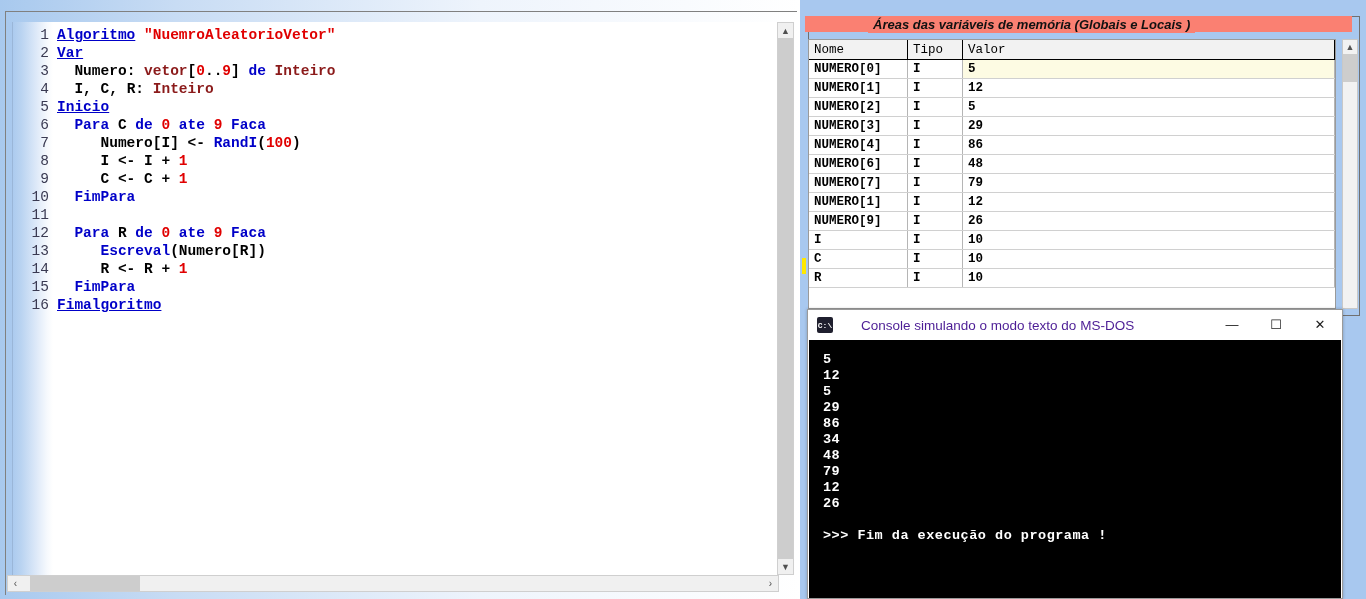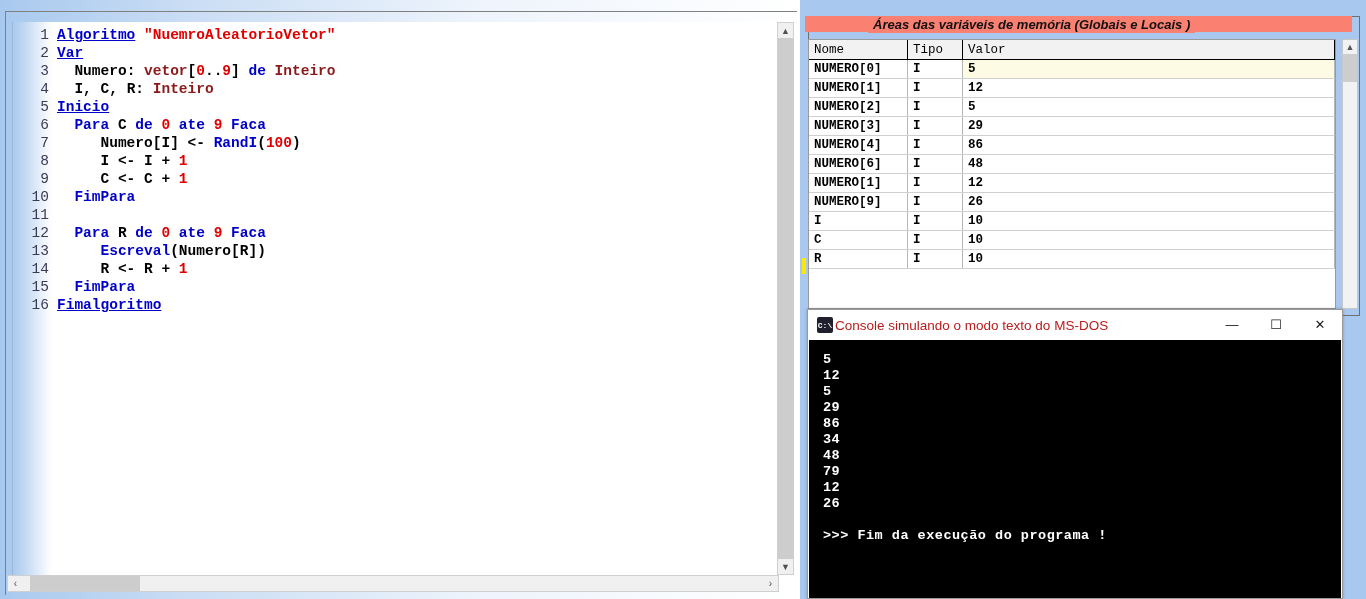--- a/index.html
+++ b/index.html
@@ -131,21 +131,21 @@
   #console-titlebar{
     position:absolute;left:0;top:0;right:0;height:30px;background:#ffffff;
     display:flex;align-items:center;
   }
   #console-icon{
     width:16px;height:16px;margin-left:9px;background:#1f1f2e;border-radius:2px;
     display:flex;align-items:center;justify-content:center;
     font-family:"Liberation Mono",monospace;font-size:8px;color:#fff;font-weight:bold;
   }
   #console-title{
-    margin-left:2px;font-size:13.5px;color:#b91c1c;white-space:nowrap;text-align:right;
+    margin-left:28px;font-size:13.5px;color:#4c1d95;white-space:nowrap;text-align:right;
   }
   .wbtn{
     width:44px;height:29px;display:flex;align-items:center;justify-content:center;
     font-size:13px;color:#1a1a1a;
   }
   #console-btns{position:absolute;right:0;top:0;display:flex;}
   #console-body{
     position:absolute;left:1px;right:1px;top:30px;bottom:0;background:#000;
     font-family:"Liberation Mono","DejaVu Sans Mono",monospace;
     font-size:13.5px;line-height:16px;color:#fff;
@@ -219,20 +219,25 @@
             <td class="col-nome">NUMERO[4]</td>
             <td class="col-tipo">I</td>
             <td class="col-valor">86</td>
           </tr>
           <tr>
             <td class="col-nome">NUMERO[6]</td>
             <td class="col-tipo">I</td>
             <td class="col-valor">48</td>
           </tr>
           <tr>
+            <td class="col-nome">NUMERO[7]</td>
+            <td class="col-tipo">I</td>
+            <td class="col-valor">79</td>
+          </tr>
+          <tr>
             <td class="col-nome">NUMERO[1]</td>
             <td class="col-tipo">I</td>
             <td class="col-valor">12</td>
           </tr>
           <tr>
             <td class="col-nome">NUMERO[9]</td>
             <td class="col-tipo">I</td>
             <td class="col-valor">26</td>
           </tr>
           <tr>

